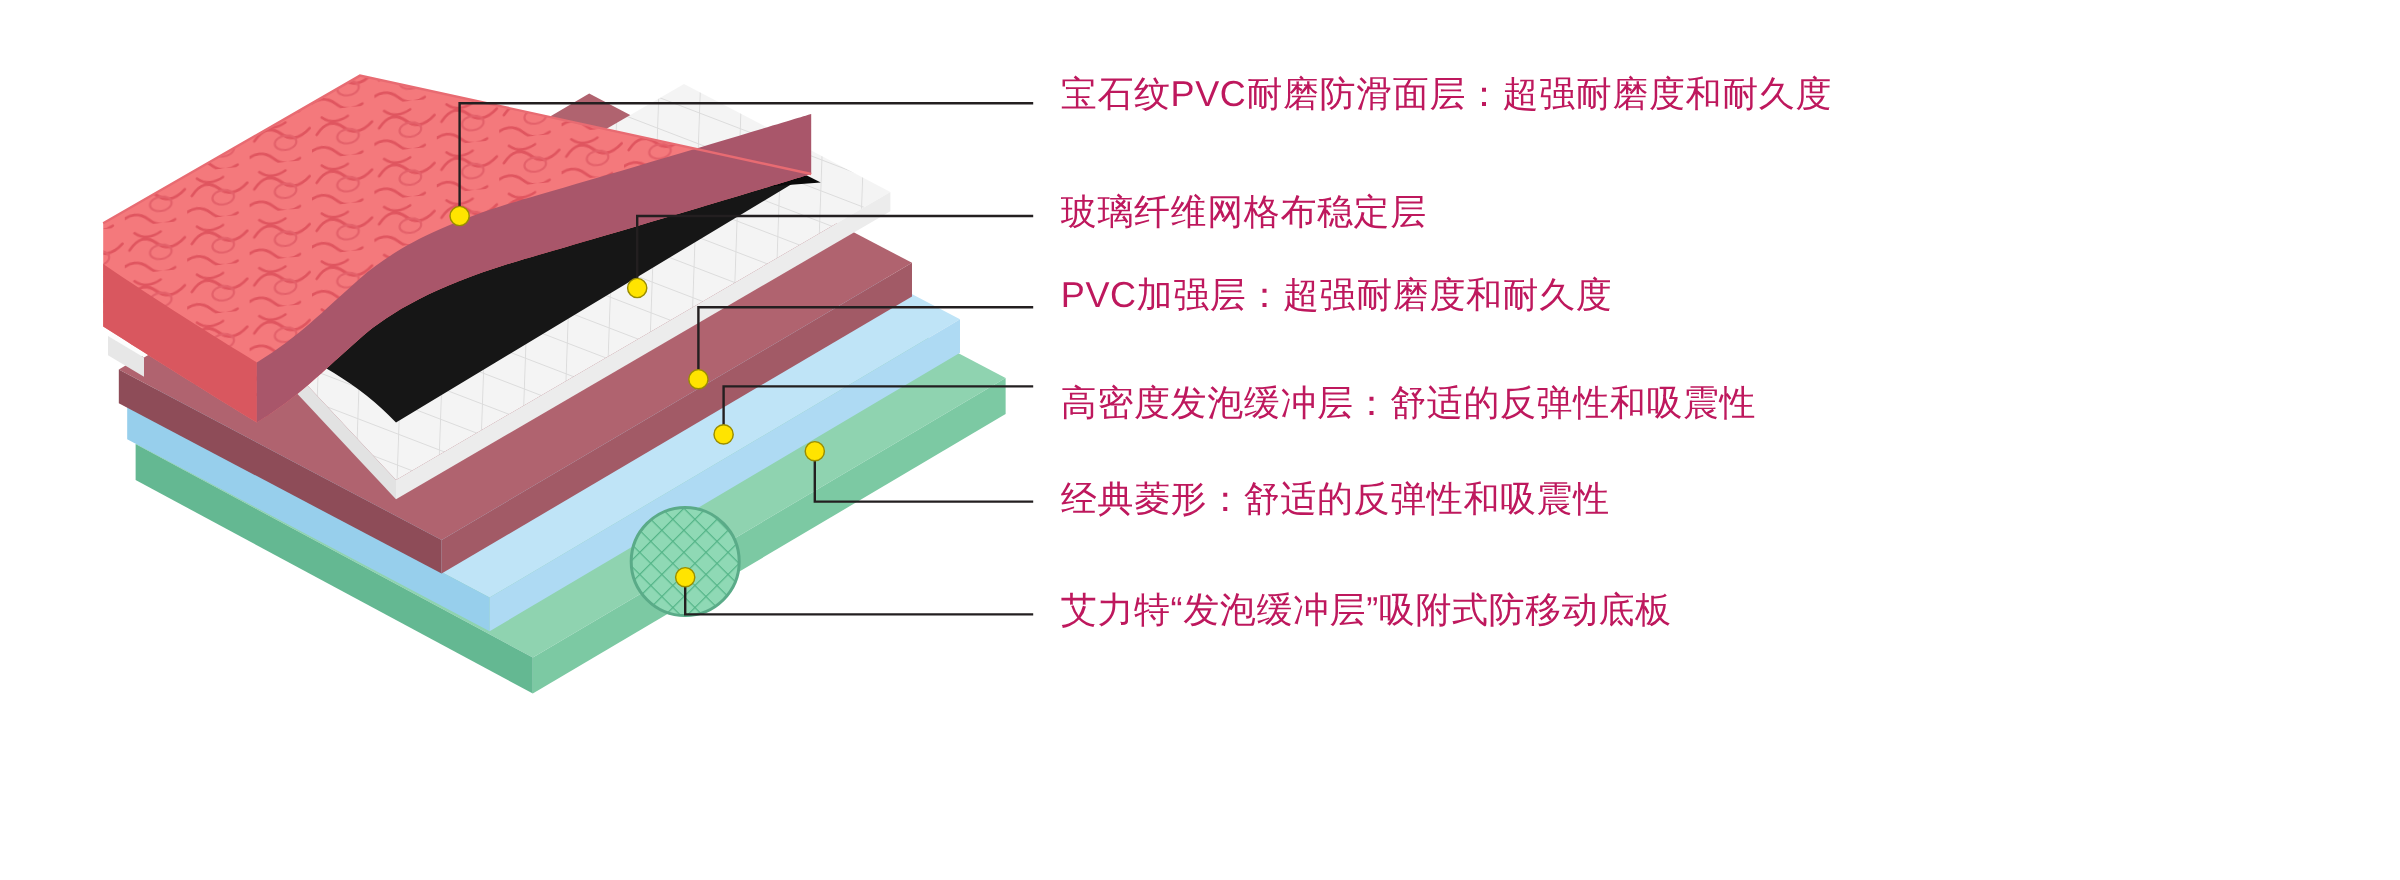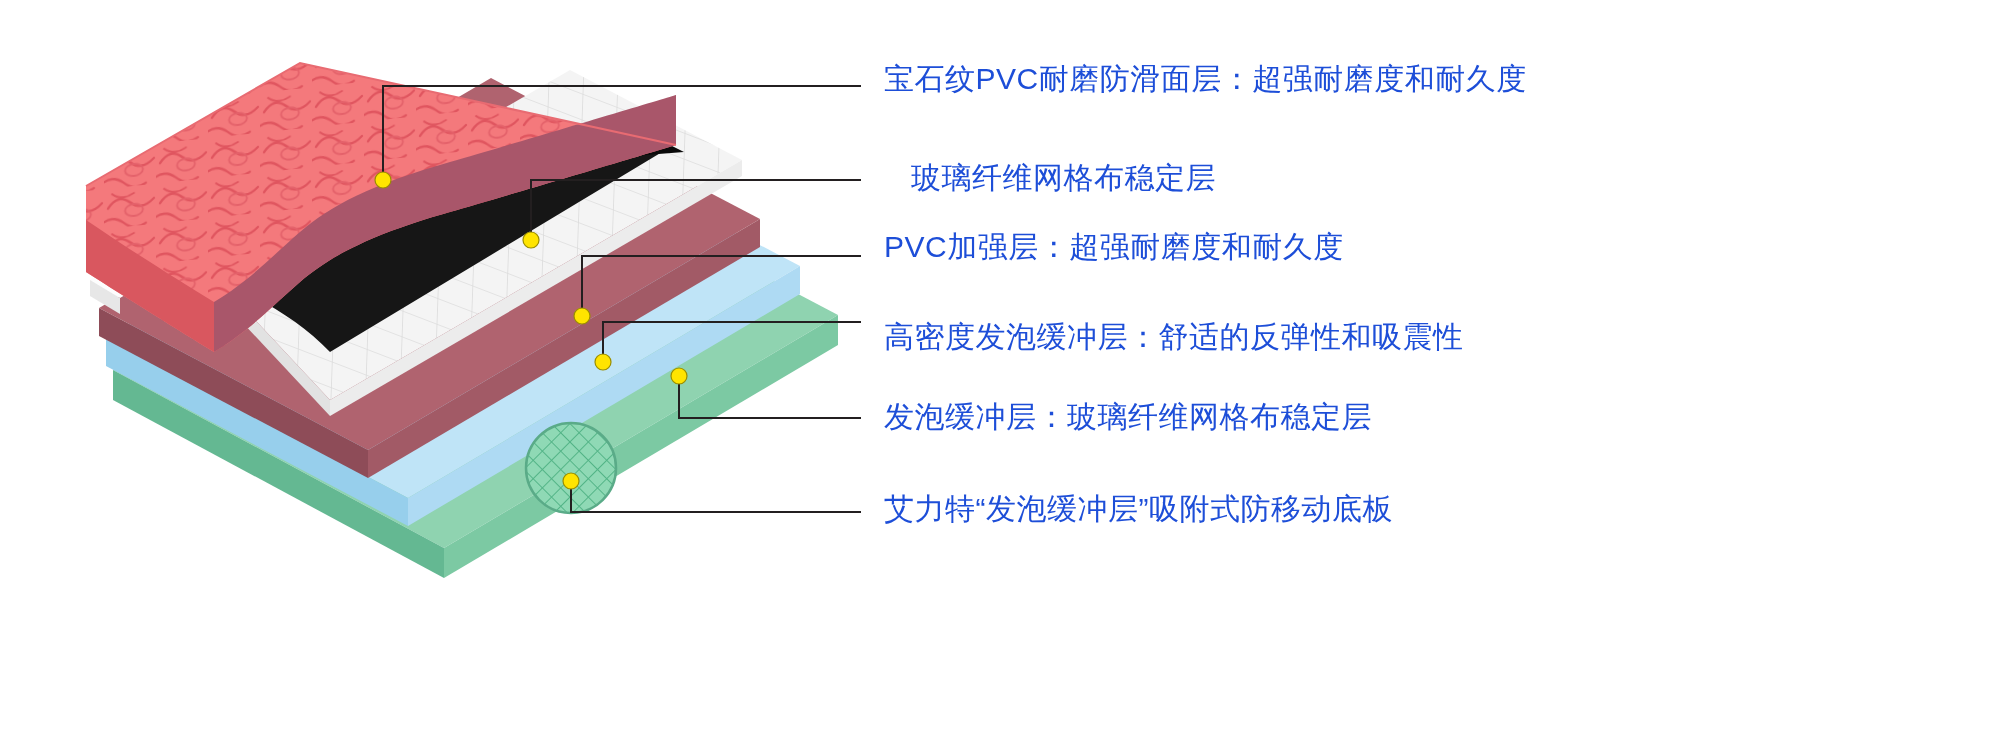--- a/index.html
+++ b/index.html
@@ -10,21 +10,21 @@
     font-family:"Liberation Sans","DejaVu Sans",sans-serif;
     overflow:hidden;
     position:relative;
   }
   #stage{position:absolute;left:0;top:0;width:2000px;height:733px;}
   svg.diagram{position:absolute;left:0;top:0;width:2000px;height:733px;display:block;}
   .labels{position:absolute;left:0;top:0;width:2000px;height:733px;pointer-events:none;}
   .label{
     position:absolute;
     white-space:nowrap;
-    color:#1d4ed8;
+    color:#be185d;
     font-size:30px;
     line-height:1.1;
     letter-spacing:0.5px;
     font-family:"Liberation Sans","DejaVu Sans",sans-serif;
     pointer-events:auto;
   }
 </style>
 </head>
 <body>
 
@@ -136,20 +136,20 @@
       <circle cx="531" cy="240" r="8" fill="#ffe400" stroke="#9a8d00" stroke-width="1.2"></circle>
       <circle cx="582" cy="316" r="8" fill="#ffe400" stroke="#9a8d00" stroke-width="1.2"></circle>
       <circle cx="603" cy="362" r="8" fill="#ffe400" stroke="#9a8d00" stroke-width="1.2"></circle>
       <circle cx="679" cy="376" r="8" fill="#ffe400" stroke="#9a8d00" stroke-width="1.2"></circle>
       <circle cx="571" cy="481" r="8" fill="#ffe400" stroke="#9a8d00" stroke-width="1.2"></circle>
     </g>
   </svg>
 
   <div class="labels">
     <div class="label" id="lb-0" style="left: 884px; top: 62px;">宝石纹PVC耐磨防滑面层：超强耐磨度和耐久度</div>
-    <div class="label" id="lb-1" style="left: 911px; top: 161px;">玻璃纤维网格布稳定层</div>
+    <div class="label" id="lb-1" style="left: 884px; top: 161px;">玻璃纤维网格布稳定层</div>
     <div class="label" id="lb-2" style="left: 884px; top: 230px; text-align: right;">PVC加强层：超强耐磨度和耐久度</div>
     <div class="label" id="lb-3" style="left: 884px; top: 320px;">高密度发泡缓冲层：舒适的反弹性和吸震性</div>
-    <div class="label" id="lb-4" style="left: 884px; top: 400px;">发泡缓冲层：玻璃纤维网格布稳定层</div>
+    <div class="label" id="lb-4" style="left: 884px; top: 400px;">经典菱形：舒适的反弹性和吸震性</div>
     <div class="label" id="lb-5" style="left: 884px; top: 492px;">艾力特“发泡缓冲层”吸附式防移动底板</div>
   </div>
 
 </div>
 
 </body></html>

